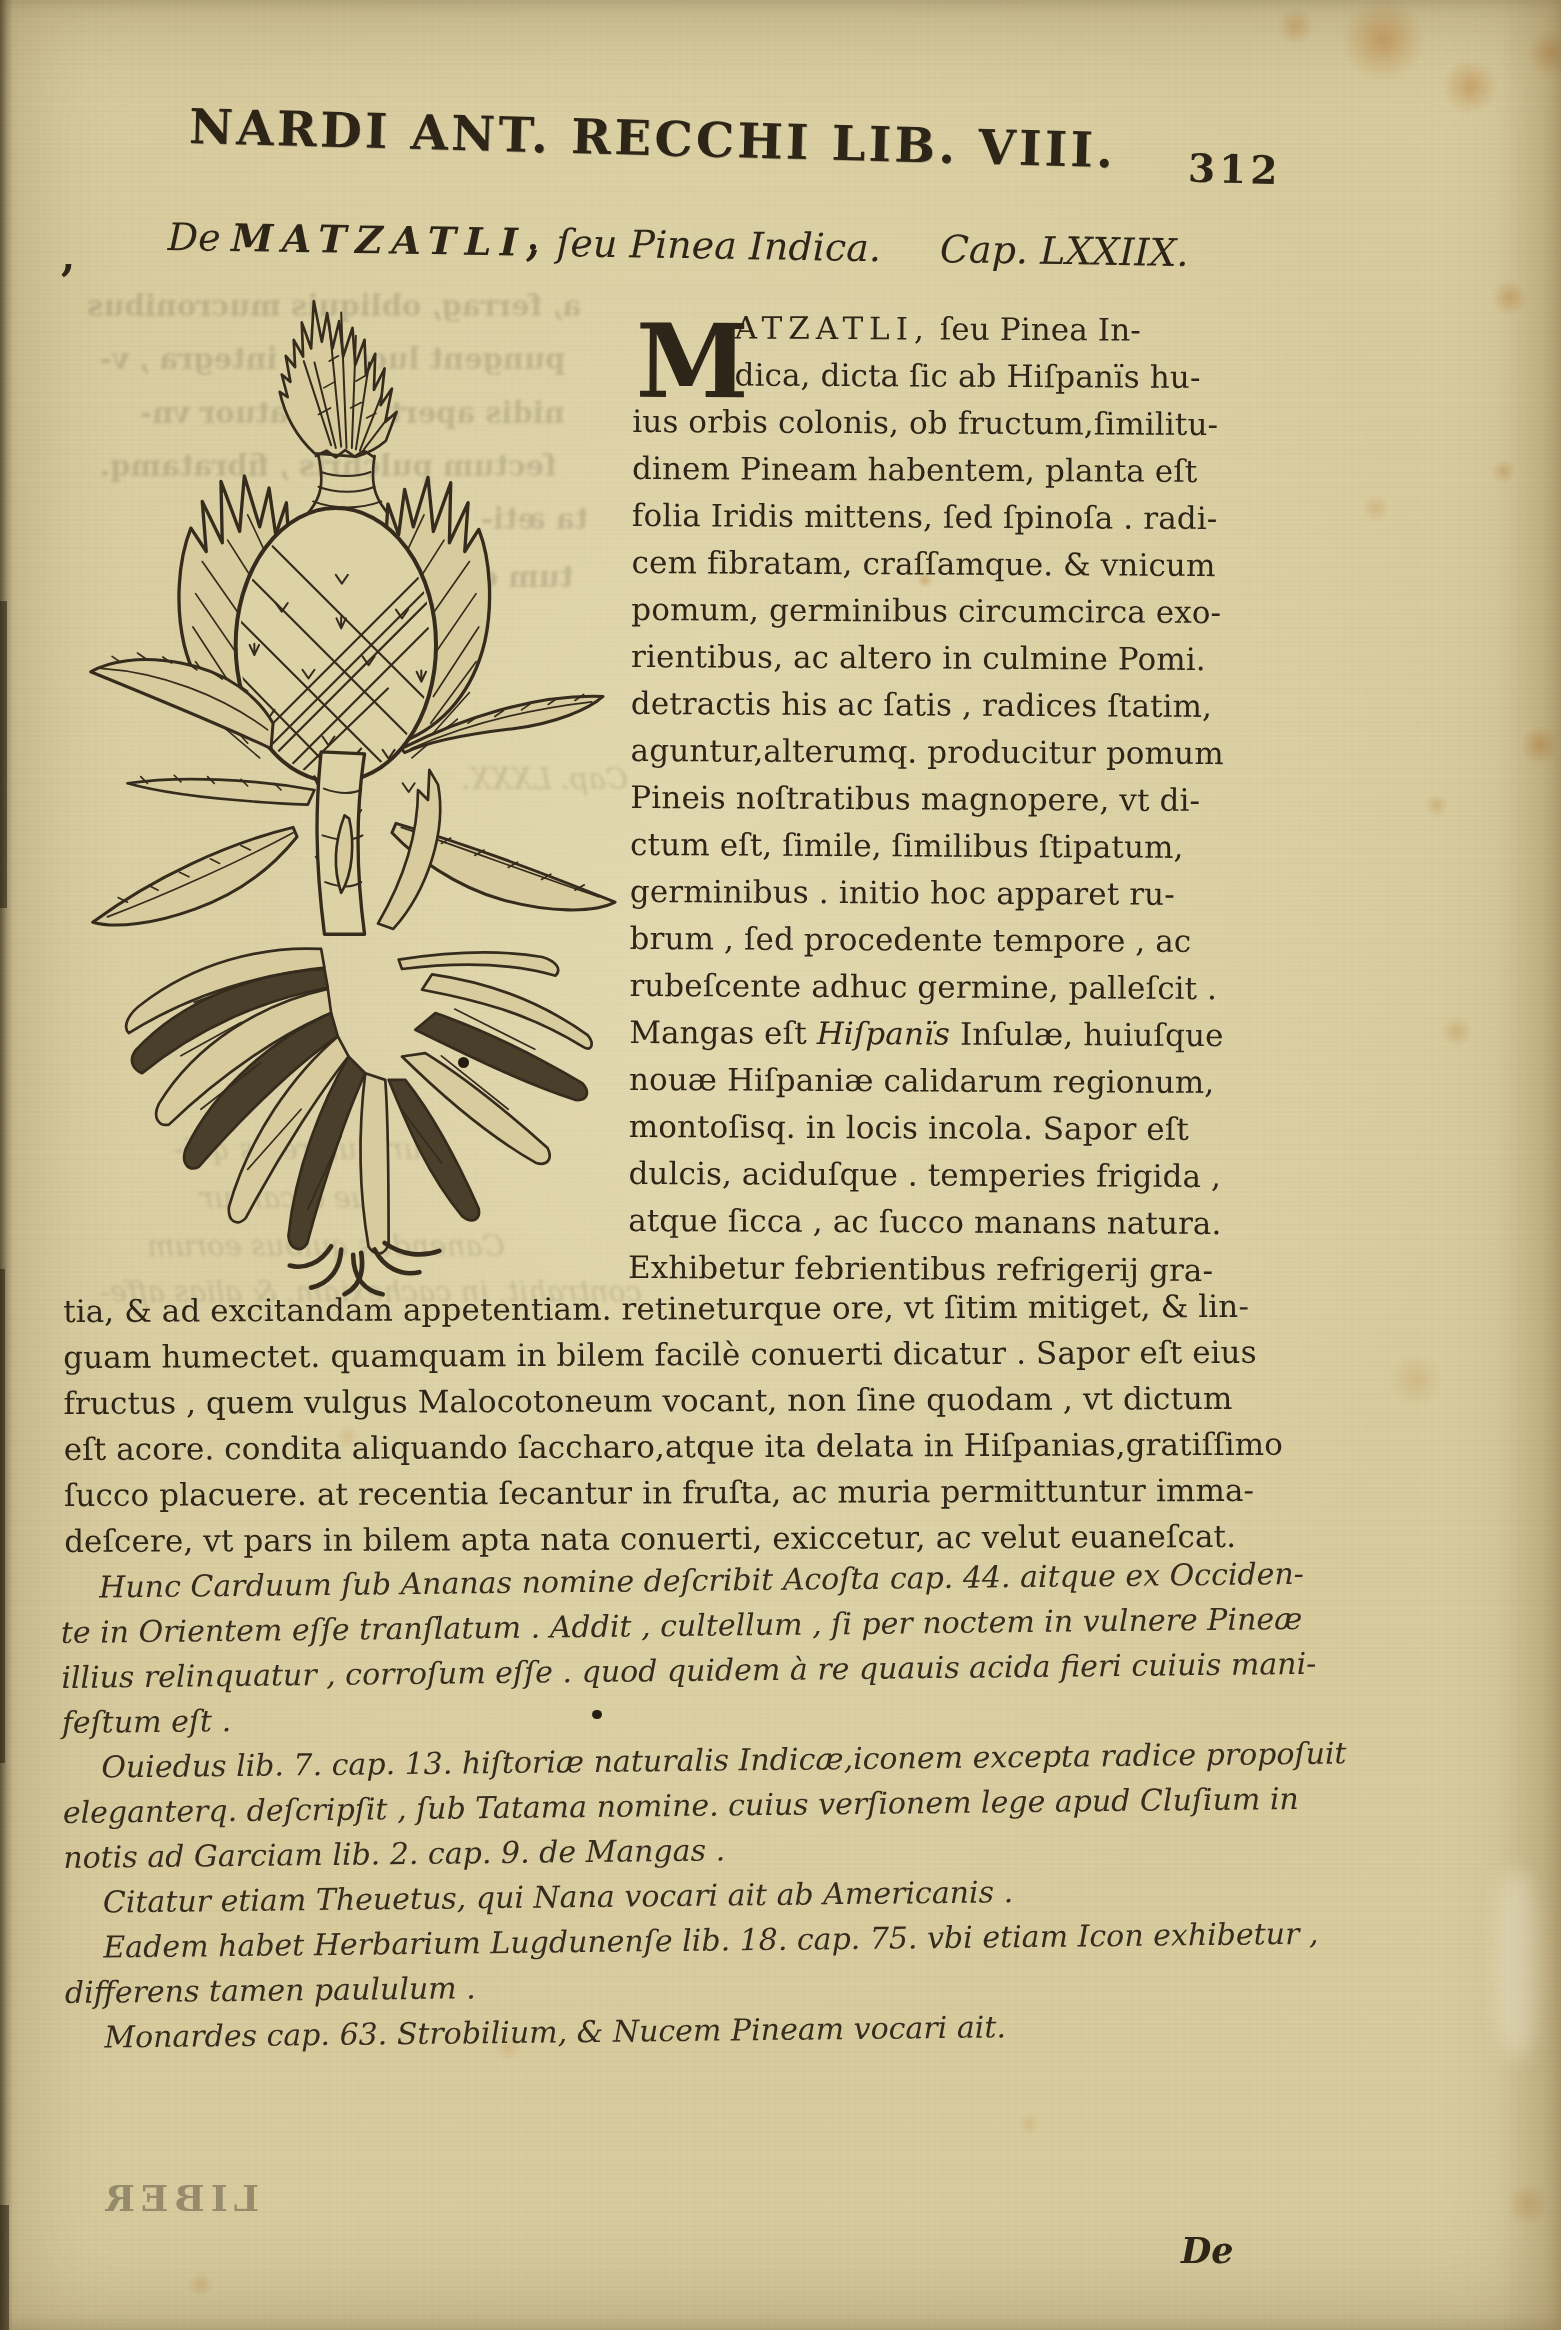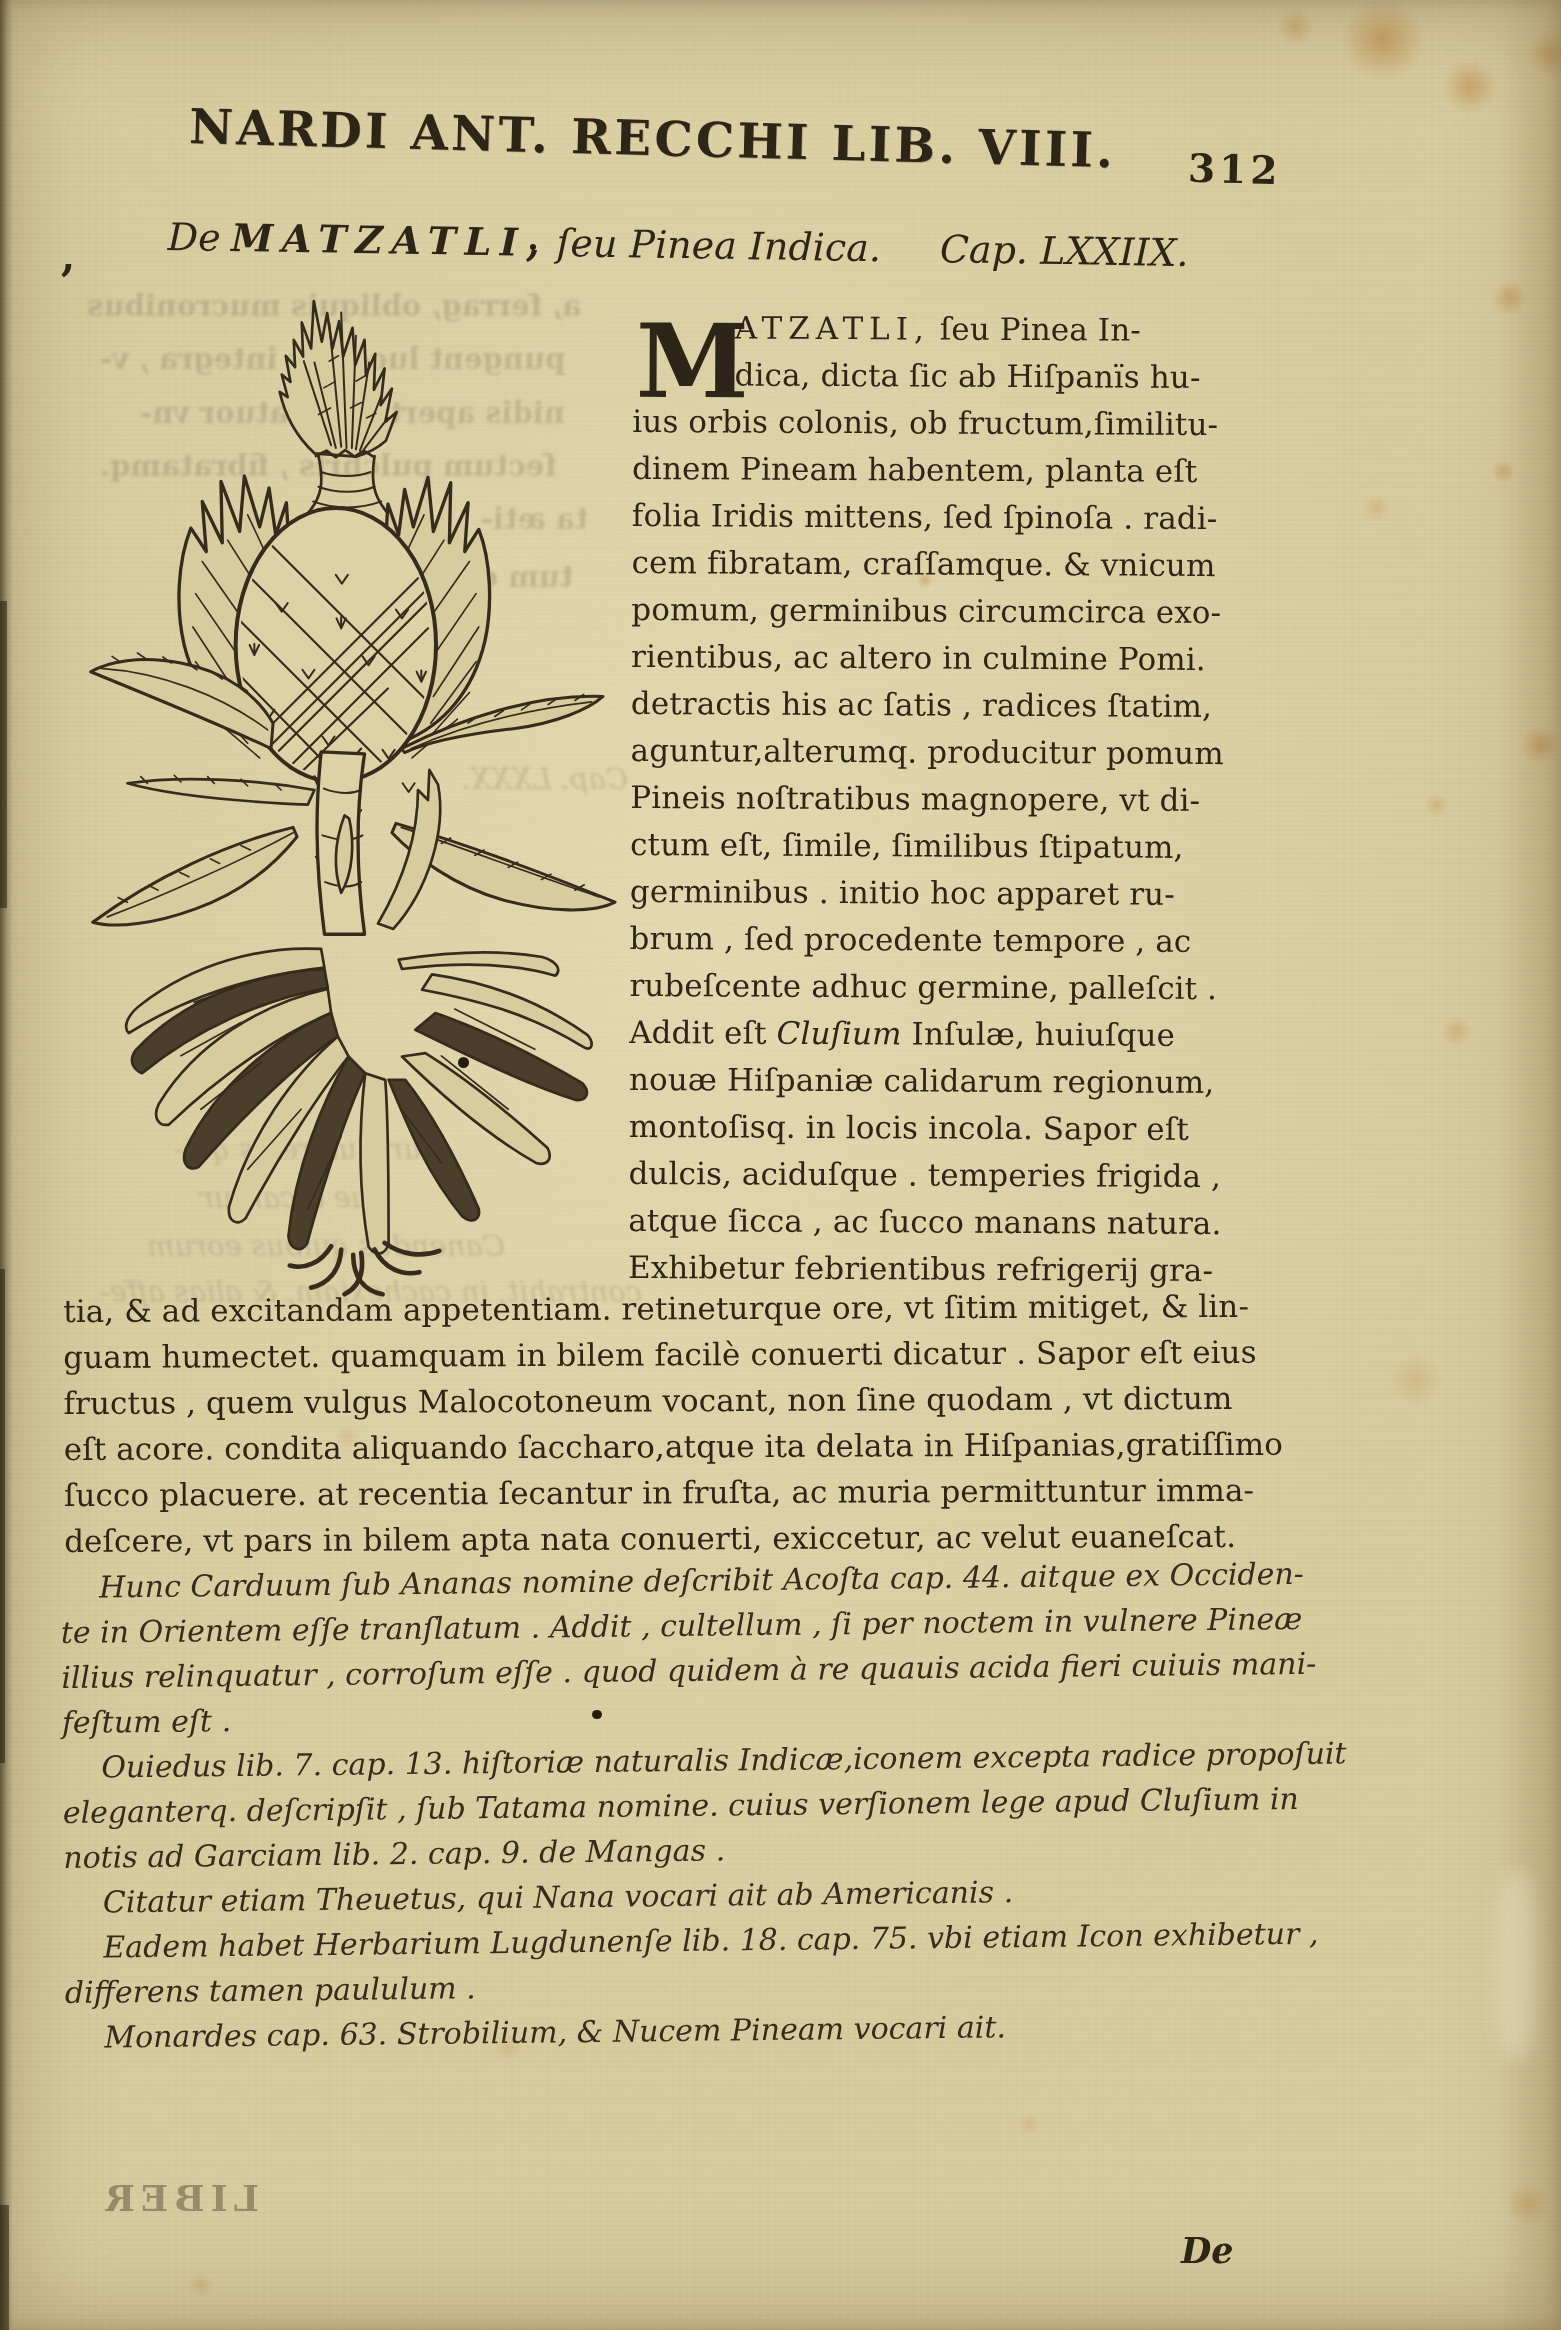--- a/index.html
+++ b/index.html
@@ -197,21 +197,21 @@
     <div class="ln">cem fibratam, craſſamque. &amp; vnicum</div>
     <div class="ln">pomum, germinibus circumcirca exo-</div>
     <div class="ln">rientibus, ac altero in culmine Pomi.</div>
     <div class="ln">detractis his ac ſatis , radices ſtatim,</div>
     <div class="ln">aguntur,alterumq. producitur pomum</div>
     <div class="ln">Pineis noſtratibus magnopere, vt di-</div>
     <div class="ln">ctum eſt, ſimile, ſimilibus ſtipatum,</div>
     <div class="ln">germinibus . initio hoc apparet ru-</div>
     <div class="ln">brum , ſed procedente tempore , ac</div>
     <div class="ln">rubeſcente adhuc germine, palleſcit .</div>
-    <div class="ln"><span>Addit eſt </span><span class="it">Cluſium</span><span> Inſulæ, huiuſque</span></div>
+    <div class="ln"><span>Mangas eſt </span><span class="it">Hiſpanïs</span><span> Inſulæ, huiuſque</span></div>
     <div class="ln">nouæ Hiſpaniæ calidarum regionum,</div>
     <div class="ln">montoſisq. in locis incola. Sapor eſt</div>
     <div class="ln">dulcis, aciduſque . temperies frigida ,</div>
     <div class="ln">atque ſicca , ac ſucco manans natura.</div>
     <div class="ln">Exhibetur febrientibus refrigerij gra-</div>
   </div>
 
   <div class="fw">
     <div class="ln">tia, &amp; ad excitandam appetentiam. retineturque ore, vt ſitim mitiget, &amp; lin-</div>
     <div class="ln">guam humectet. quamquam in bilem facilè conuerti dicatur . Sapor eſt eius</div>

